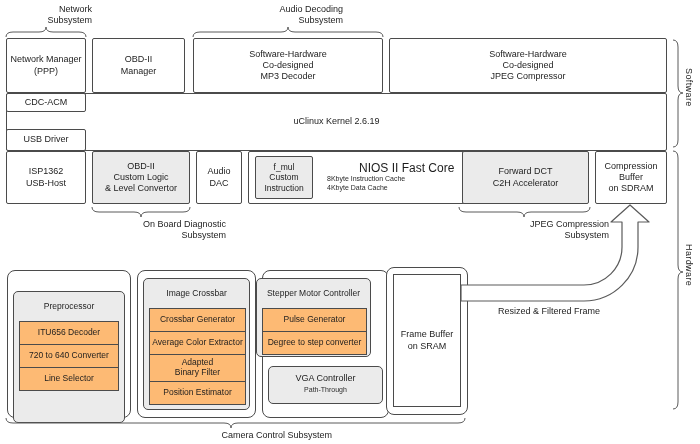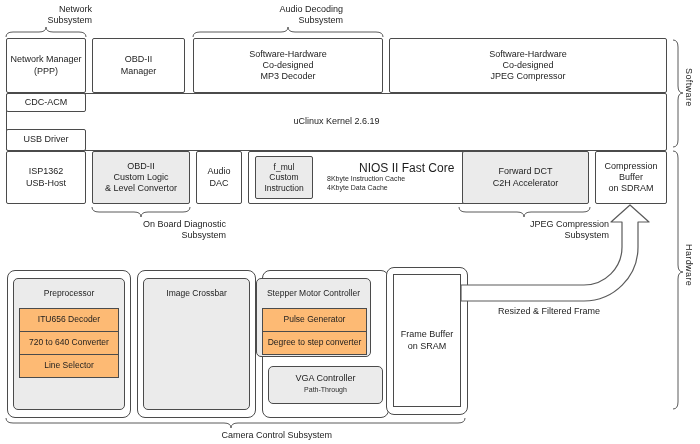--- a/index.html
+++ b/index.html
@@ -74,32 +74,39 @@
   <div class="box" style="left:595px;top:151px;width:72px;height:53px;">Compression
 Buffer
 on SDRAM</div>
 
   <div class="lbl" style="left:56px;top:219px;width:170px;">On Board Diagnostic
 Subsystem</div>
   <div class="lbl" style="left:439px;top:219px;width:170px;">JPEG Compression
 Subsystem</div>
 
   <div class="container" style="left:7px;top:270px;width:124px;height:148px;"></div>
-  <div class="panel" style="left:13px;top:278px;width:112px;height:132px;">
+  <div class="panel" style="left:13px;top:291px;width:112px;height:132px;">
     <div class="ptitle">Preprocessor</div>
     <div class="rows" style="left:5px;top:29px;width:100px;">
       <div class="prow" style="height:24px;">ITU656 Decoder</div>
       <div class="prow" style="height:24px;">720 to 640 Converter</div>
       <div class="prow" style="height:24px;">Line Selector</div>
     </div>
   </div>
 
   <div class="container" style="left:137px;top:270px;width:119px;height:148px;"></div>
   <div class="panel" style="left:143px;top:278px;width:107px;height:132px;">
     <div class="ptitle">Image Crossbar</div>
+    <div class="rows" style="left:5px;top:29px;width:97px;">
+      <div class="prow" style="height:24px;">Crossbar Generator</div>
+      <div class="prow" style="height:24px;">Average Color Extractor</div>
+      <div class="prow" style="height:28px;">Adapted
+Binary Filter</div>
+      <div class="prow" style="height:24px;">Position Estimator</div>
+    </div>
   </div>
 
   <div class="container" style="left:262px;top:270px;width:127px;height:148px;"></div>
   <div class="panel" style="left:256px;top:278px;width:115px;height:79px;">
     <div class="ptitle">Stepper Motor Controller</div>
     <div class="rows" style="left:5px;top:29px;width:105px;">
       <div class="prow" style="height:24px;">Pulse Generator</div>
       <div class="prow" style="height:24px;">Degree to step converter</div>
     </div>
   </div>

